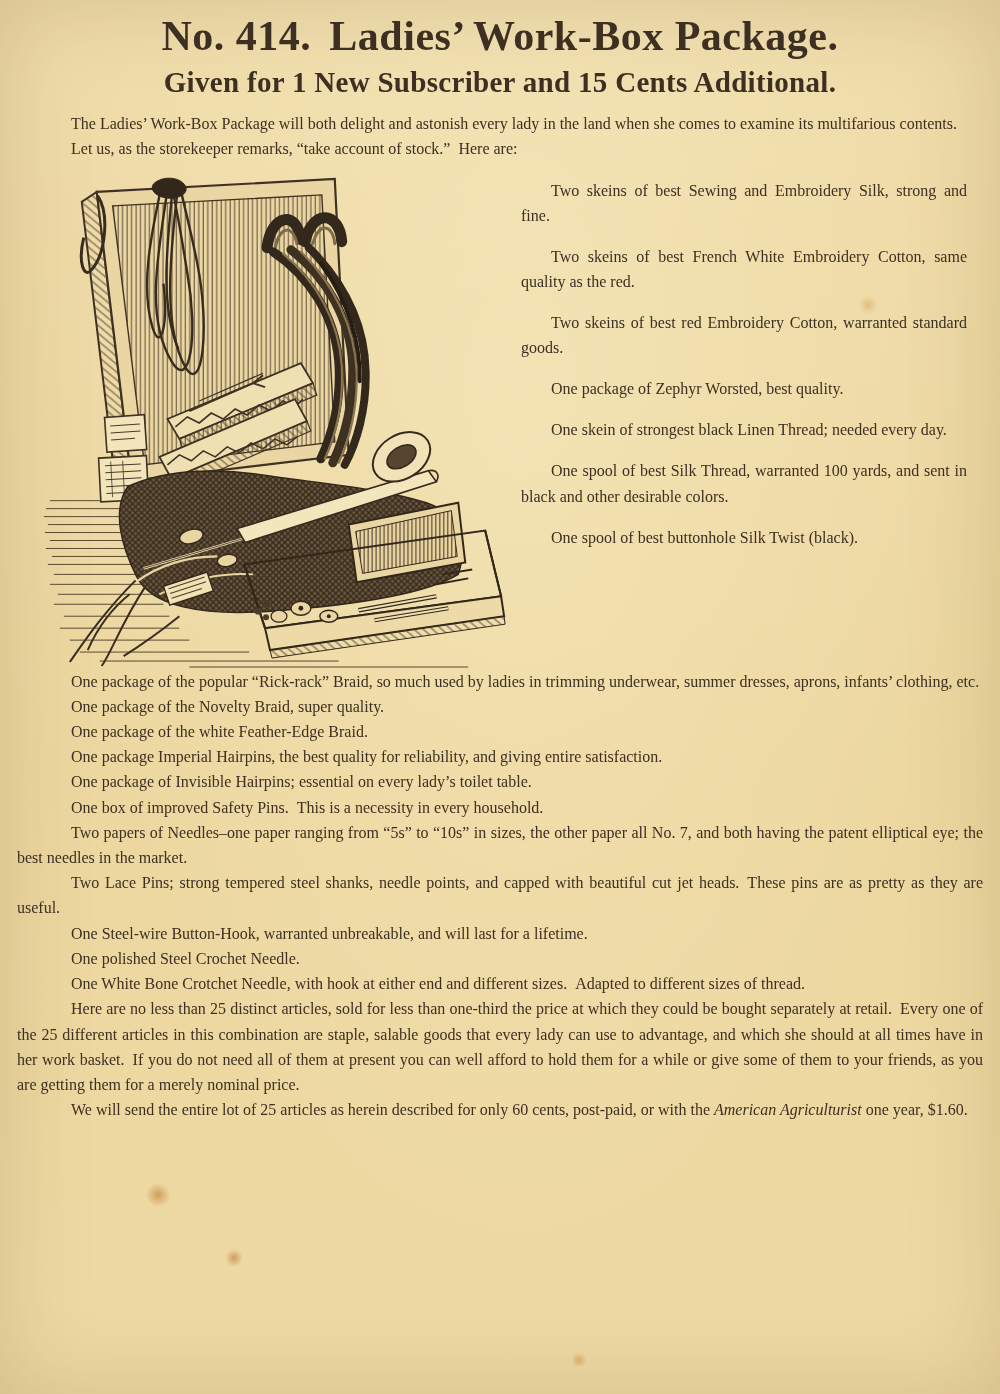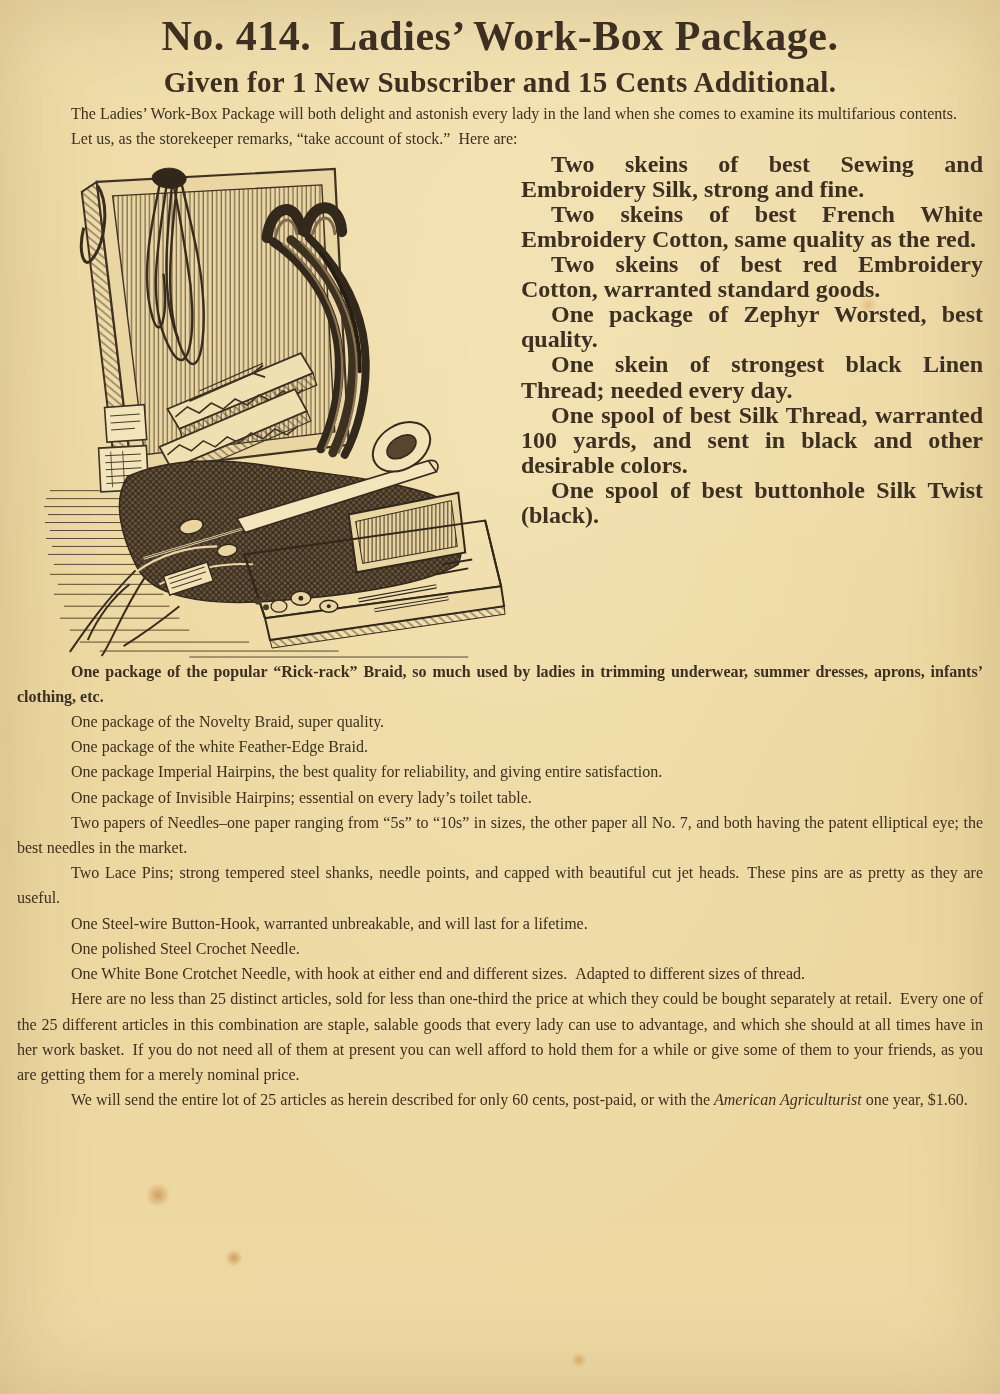--- a/index.html
+++ b/index.html
@@ -27,44 +27,43 @@
     line-height:1.08;
     letter-spacing:0.5px;
     margin:2px 0 0 0;
   }
   .title-line .t-num{margin-right:18px;}
   .subtitle{
     text-align:center;
     font-weight:bold;
     font-size:29px;
     line-height:1.1;
-    margin:8px 0 2px 0;
+    margin:8px 0 12px 0;
     letter-spacing:0.3px;
   }
   p.body-p{
     margin:0;
     font-size:16px;
     line-height:25.2px;
     text-align:justify;
     text-indent:54px;
   }
   p.rc-p{
-    margin:0;
-    font-size:24px;
+    margin:16px;
+    font-size:16px;
     line-height:25.1px;
     text-align:justify;
     text-indent:30px;
-    font-weight:bold;
   }
   .engraving{
     float:left;
     width:470px;height:503px;
     margin:4px 12px 0 22px;
   }
-  .clear-img{clear:left;font-weight:bold;}
+  .clear-img{clear:left;}
   .italic{font-style:italic;}
   .stain{position:absolute;border-radius:50%;pointer-events:none;}
   .stain.s1{left:146px;top:1182px;width:24px;height:26px;background:radial-gradient(circle,rgba(186,112,34,0.55),rgba(186,112,34,0) 70%);}
   .stain.s2{left:226px;top:1248px;width:16px;height:20px;background:radial-gradient(circle,rgba(176,98,28,0.5),rgba(176,98,28,0) 70%);}
   .stain.s3{left:858px;top:296px;width:20px;height:18px;background:radial-gradient(circle,rgba(205,150,66,0.4),rgba(205,150,66,0) 70%);}
   .stain.s4{left:571px;top:1352px;width:16px;height:16px;background:radial-gradient(circle,rgba(196,126,40,0.45),rgba(196,126,40,0) 70%);}
 </style>
 </head>
 <body>
 
@@ -230,20 +229,21 @@
   <p class="rc-p">One package of Zephyr Worsted, best quality.</p>
   <p class="rc-p">One skein of strongest black Linen Thread; needed every day.</p>
   <p class="rc-p">One spool of best Silk Thread, warranted 100 yards, and sent in black and other desirable colors.</p>
   <p class="rc-p">One spool of best buttonhole Silk Twist (black).</p>
 
   <p class="body-p clear-img">One package of the popular “Rick-rack” Braid, so much used by ladies in trimming underwear, summer dresses, aprons, infants’ clothing, etc.</p>
   <p class="body-p">One package of the Novelty Braid, super quality.</p>
   <p class="body-p">One package of the white Feather-Edge Braid.</p>
   <p class="body-p">One package Imperial Hairpins, the best quality for reliability, and giving entire satisfaction.</p>
   <p class="body-p">One package of Invisible Hairpins; essential on every lady’s toilet table.</p>
+  <p class="body-p">One box of improved Safety Pins. This is a necessity in every household.</p>
   <p class="body-p">Two papers of Needles–one paper ranging from “5s” to “10s” in sizes, the other paper all No. 7, and both having the patent elliptical eye; the best needles in the market.</p>
   <p class="body-p">Two Lace Pins; strong tempered steel shanks, needle points, and capped with beautiful cut jet heads. These pins are as pretty as they are useful.</p>
   <p class="body-p">One Steel-wire Button-Hook, warranted unbreakable, and will last for a lifetime.</p>
   <p class="body-p">One polished Steel Crochet Needle.</p>
   <p class="body-p">One White Bone Crotchet Needle, with hook at either end and different sizes. Adapted to different sizes of thread.</p>
 
   <p class="body-p">Here are no less than 25 distinct articles, sold for less than one-third the price at which they could be bought separately at retail. Every one of the 25 different articles in this combination are staple, salable goods that every lady can use to advantage, and which she should at all times have in her work basket. If you do not need all of them at present you can well afford to hold them for a while or give some of them to your friends, as you are getting them for a merely nominal price.</p>
 
   <p class="body-p"><span>We will send the entire lot of 25 articles as herein described for only 60 cents, post-paid, or with the </span><span class="italic">American Agriculturist</span><span> one year, $1.60.</span></p>
 

